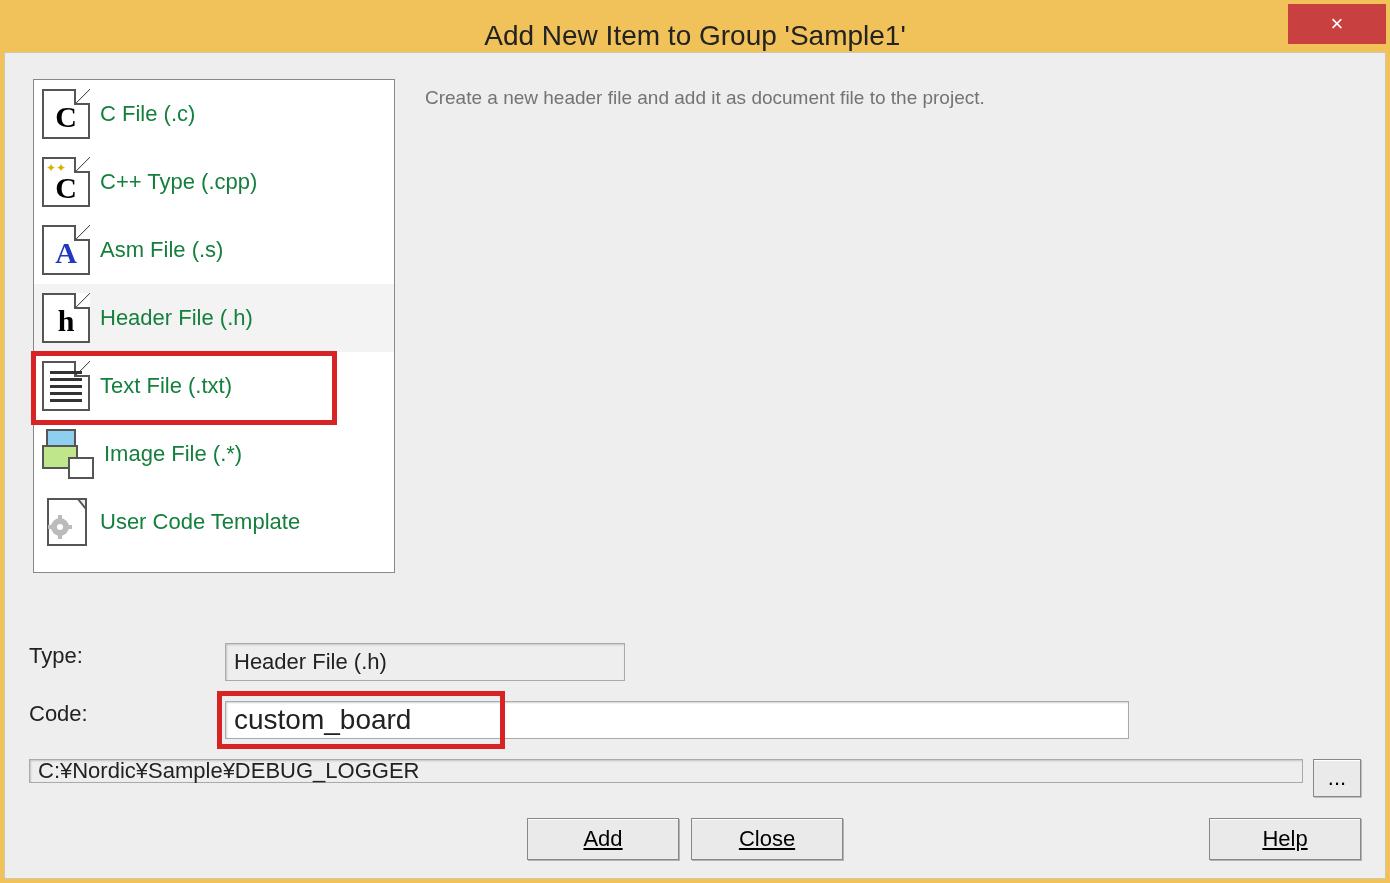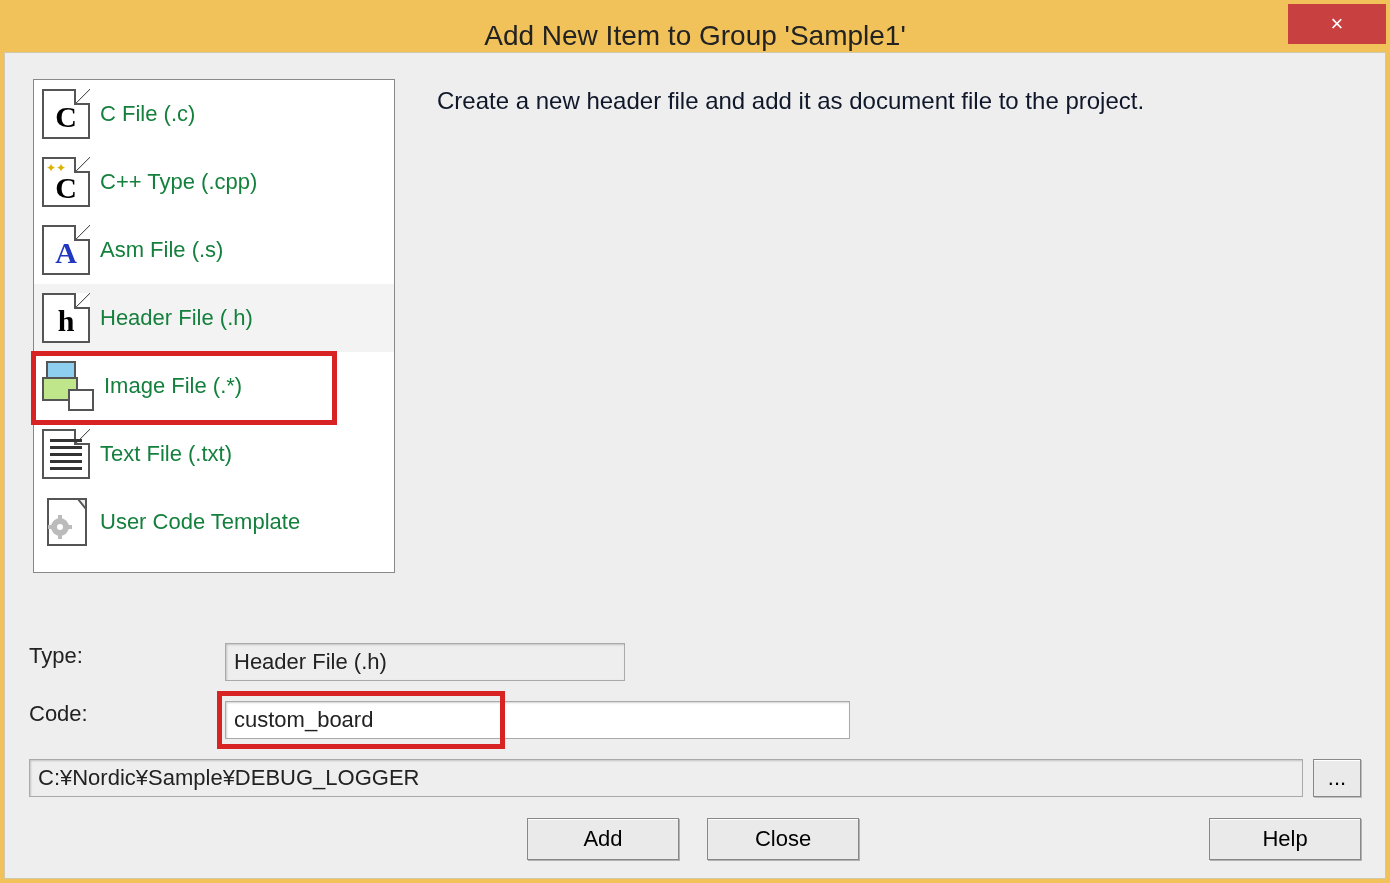--- a/index.html
+++ b/index.html
@@ -6,29 +6,29 @@
     html,body{width:1390px;height:883px;overflow:hidden;}
     .window{width:1390px;height:883px;background:#f2c25a;padding:4px;position:relative;}
     .titlebar{height:48px;display:flex;align-items:flex-end;justify-content:center;position:relative;}
     .titlebar .title{font-size:28px;color:#222;font-weight:400;}
     .close-btn{position:absolute;right:0;top:0;width:98px;height:40px;background:#c94040;color:#fff;display:flex;align-items:center;justify-content:center;font-size:22px;font-weight:300;cursor:pointer;font-family:sans-serif;}
     .client{position:absolute;left:4px;right:4px;top:52px;bottom:4px;background:#eeeeee;border:1px solid #d0c8a8;}
     .listbox{position:absolute;left:28px;top:26px;width:362px;height:494px;border:1px solid #888;background:#fff;overflow:hidden;}
     .item{display:flex;align-items:center;height:68px;padding:0 8px;cursor:default;gap:10px;}
     .item.selected{background:#f3f3f3;}
     .item .lbl{font-size:22px;color:#15803d;}
-    .desc{position:absolute;left:432px;top:34px;right:24px;font-size:24px;color:#0f172a;}
+    .desc{position:absolute;left:420px;top:34px;right:24px;font-size:19px;color:#737373;}
     .form{position:absolute;left:24px;top:590px;right:24px;}
     .row{display:flex;height:58px;}
     .row .flabel{width:196px;font-size:22px;color:#222;}
     .type-box{width:400px;height:38px;border:1px solid #aaa;background:#eeeeee;display:flex;align-items:center;padding:0 8px;font-size:22px;color:#222;box-shadow:inset 1px 1px 2px rgba(0,0,0,.18);}
-    .name-input{width:625px;height:38px;border:1px solid #aaa;background:#fff;padding:0 8px;font-size:22px;color:#222;outline:none;box-shadow:inset 1px 1px 2px rgba(0,0,0,.18);}
-    .loc-input{flex:1;height:38px;border:1px solid #aaa;background:#eeeeee;display:flex;align-items:center;padding:0 8px;font-size:22px;color:#222;box-shadow:inset 1px 1px 2px rgba(0,0,0,.18);margin-right:10px;}
+    .name-input{width:904px;height:38px;border:1px solid #aaa;background:#fff;padding:0 8px;font-size:28px;color:#222;outline:none;box-shadow:inset 1px 1px 2px rgba(0,0,0,.18);}
+    .loc-input{flex:1;height:24px;border:1px solid #aaa;background:#eeeeee;display:flex;align-items:center;padding:0 8px;font-size:22px;color:#222;box-shadow:inset 1px 1px 2px rgba(0,0,0,.18);margin-right:10px;}
     .browse{width:48px;height:38px;border:1px solid #888;background:#eaeaea;font-size:22px;line-height:1;cursor:pointer;box-shadow:inset 0 1px 0 #fff,1px 1px 0 rgba(0,0,0,.2);}
-    .buttons{position:absolute;left:0;right:24px;bottom:18px;display:flex;gap:28px;justify-content:flex-start;padding-left:522px;}
+    .buttons{position:absolute;left:0;right:24px;bottom:18px;display:flex;gap:12px;justify-content:flex-start;padding-left:522px;text-decoration:underline;}
     .btn{width:152px;height:42px;border:1px solid #888;background:#eaeaea;font-size:22px;cursor:pointer;box-shadow:inset 0 1px 0 #fff,1px 1px 0 rgba(0,0,0,.25);}
     .btn.help{margin-left:auto;}
     .hl{position:absolute;border:5px solid #d72323;pointer-events:none;z-index:50;}
     .hl-item{left:26px;top:298px;width:306px;height:74px;}
     .hl-name{left:212px;top:638px;width:288px;height:58px;}
 
     
     .ficon{width:48px;height:50px;position:relative;flex:0 0 auto;}
     .page{position:absolute;inset:0;background:#fff;border:2px solid #555;}
     .page::before{content:"";position:absolute;top:-2px;right:-2px;width:14px;height:14px;background:linear-gradient(135deg,#fff 0 48%,#555 50% 52%,#fff 54% 100%);border-left:2px solid #555;border-bottom:2px solid #555;}
@@ -81,39 +81,39 @@
         <span class="lbl">Asm File (.s)</span>
       </div>
       <div class="item selected">
         <div class="ficon">
             <div class="page"></div>
             <div class="glyph">h</div>
           </div>
         <span class="lbl">Header File (.h)</span>
       </div>
       <div class="item">
-        <div class="img-ficon">
-            <div class="i1"></div>
-            <div class="i2"></div>
-            <div class="i3"></div>
-          </div>
-        <span class="lbl">Image File (.*)</span>
-      </div>
-      <div class="item">
         <div class="ficon">
             <div class="page"></div>
             <div class="txt-lines">
               <span></span>
               <span></span>
               <span></span>
               <span></span>
               <span></span>
             </div>
           </div>
         <span class="lbl">Text File (.txt)</span>
+      </div>
+      <div class="item">
+        <div class="img-ficon">
+            <div class="i1"></div>
+            <div class="i2"></div>
+            <div class="i3"></div>
+          </div>
+        <span class="lbl">Image File (.*)</span>
       </div>
       <div class="item">
         <div class="ficon gear-ficon">
           <svg viewBox="0 0 48 50">
               <rect x="6" y="2" width="38" height="46" fill="#fff" stroke="#555" stroke-width="2"></rect>
               <polygon points="36,2 44,2 44,12" fill="#eee" stroke="#555" stroke-width="2"></polygon>
               <circle cx="18" cy="30" r="9" fill="#bbb"></circle>
               <circle cx="18" cy="30" r="3" fill="#fff"></circle>
               <g fill="#bbb">
                 <rect x="16" y="18" width="4" height="6"></rect>

